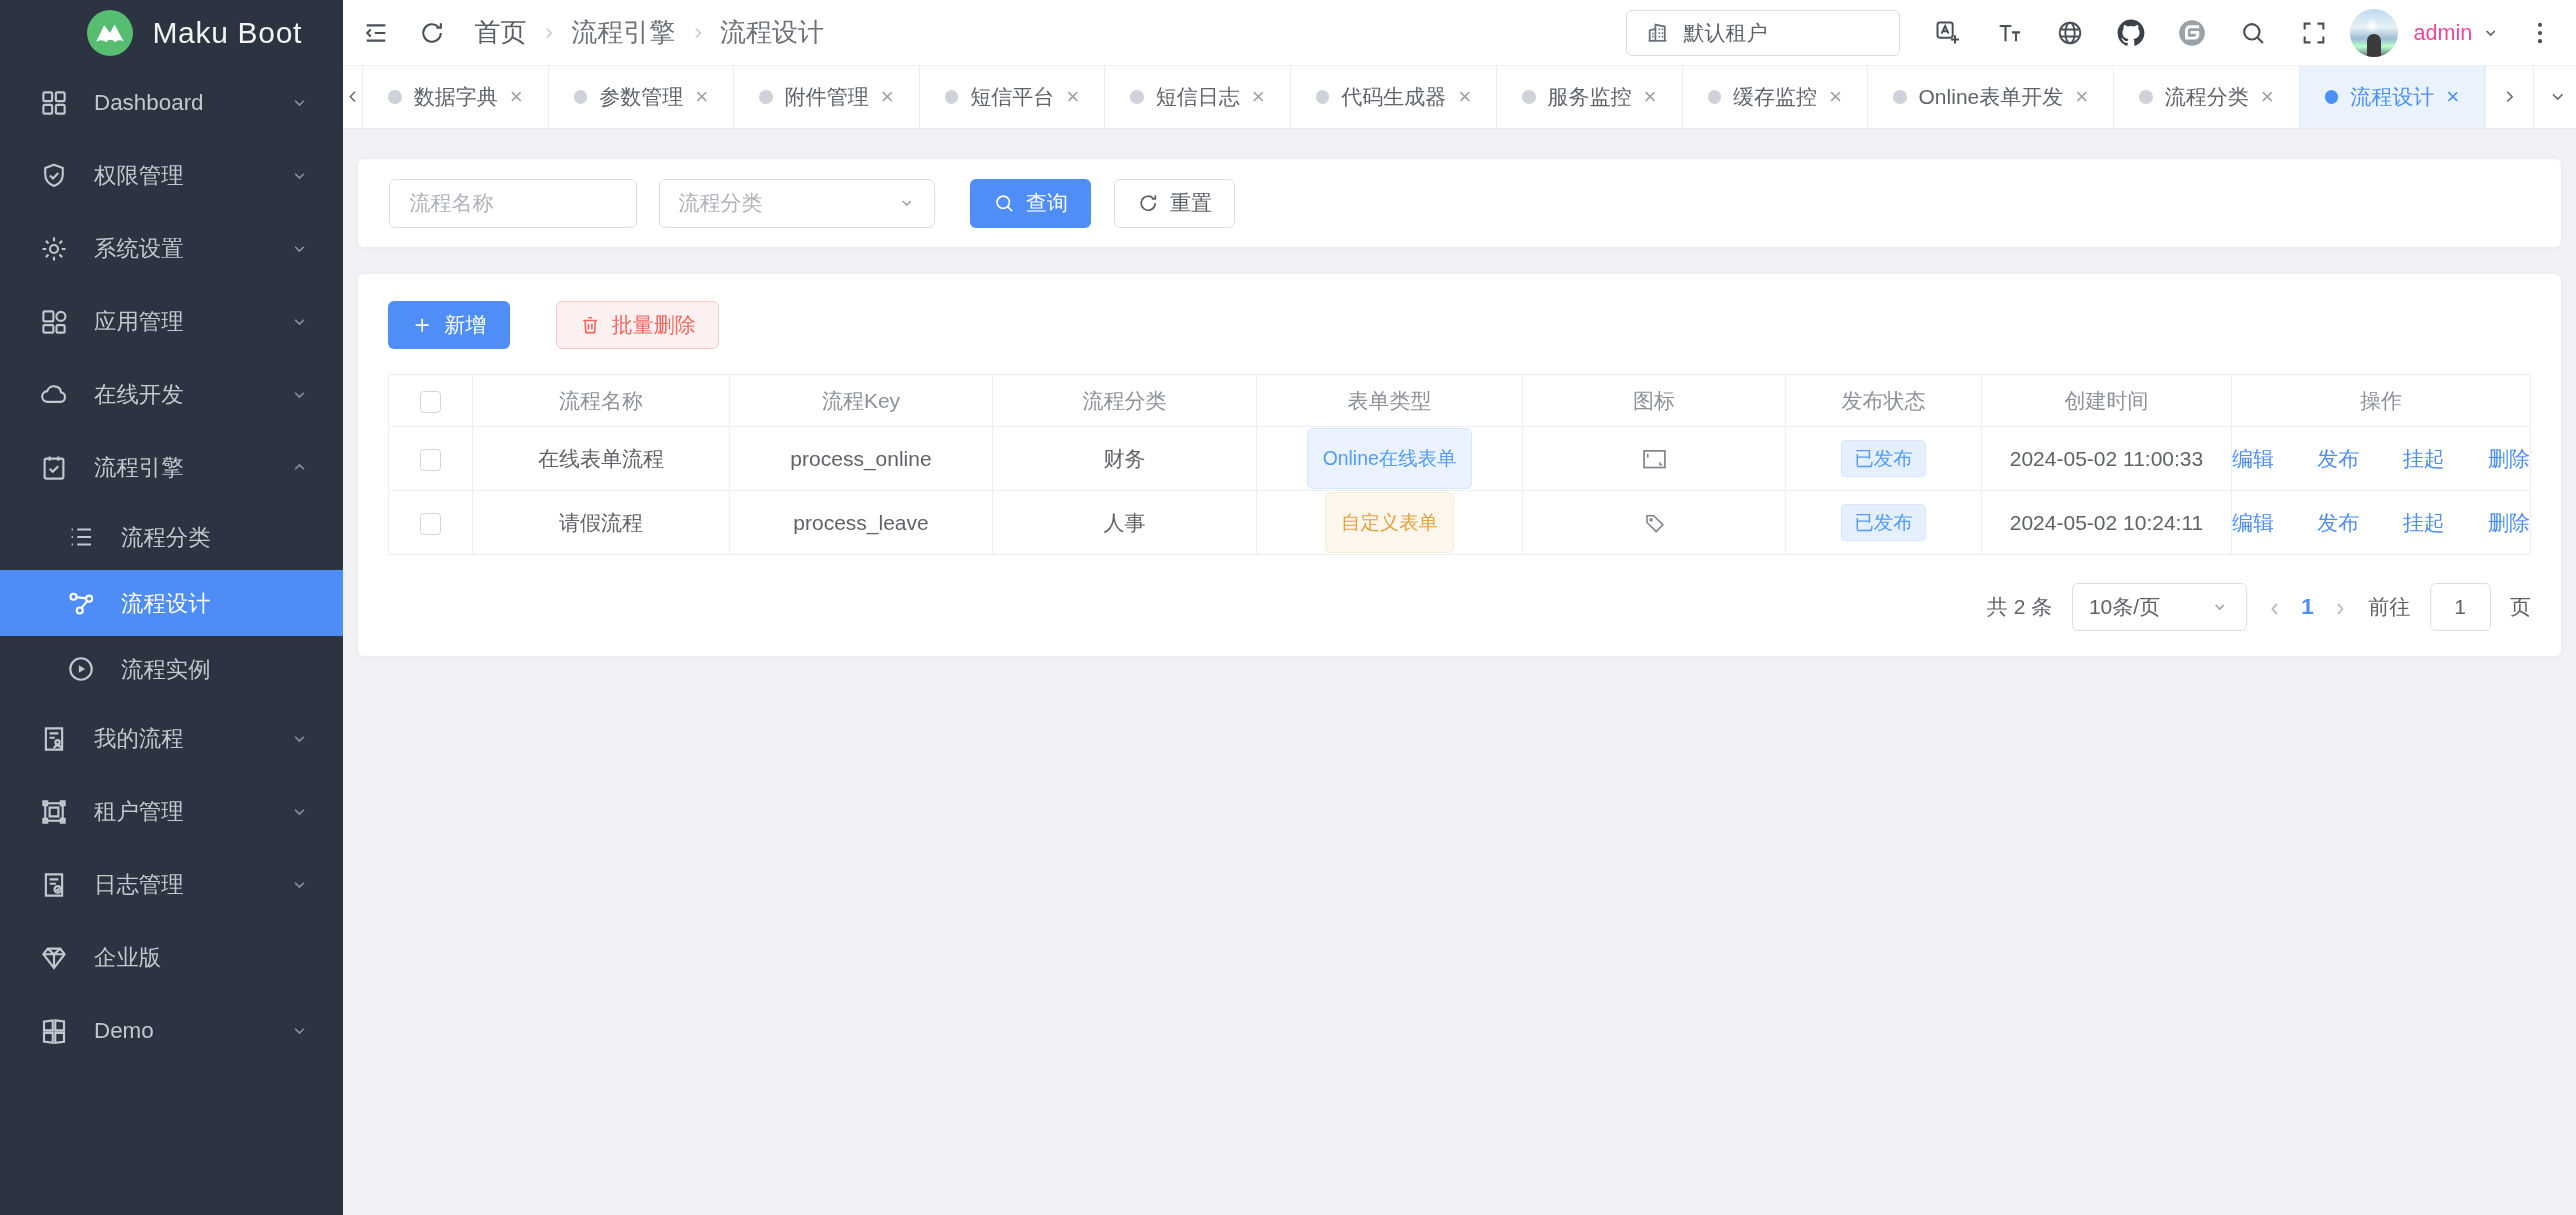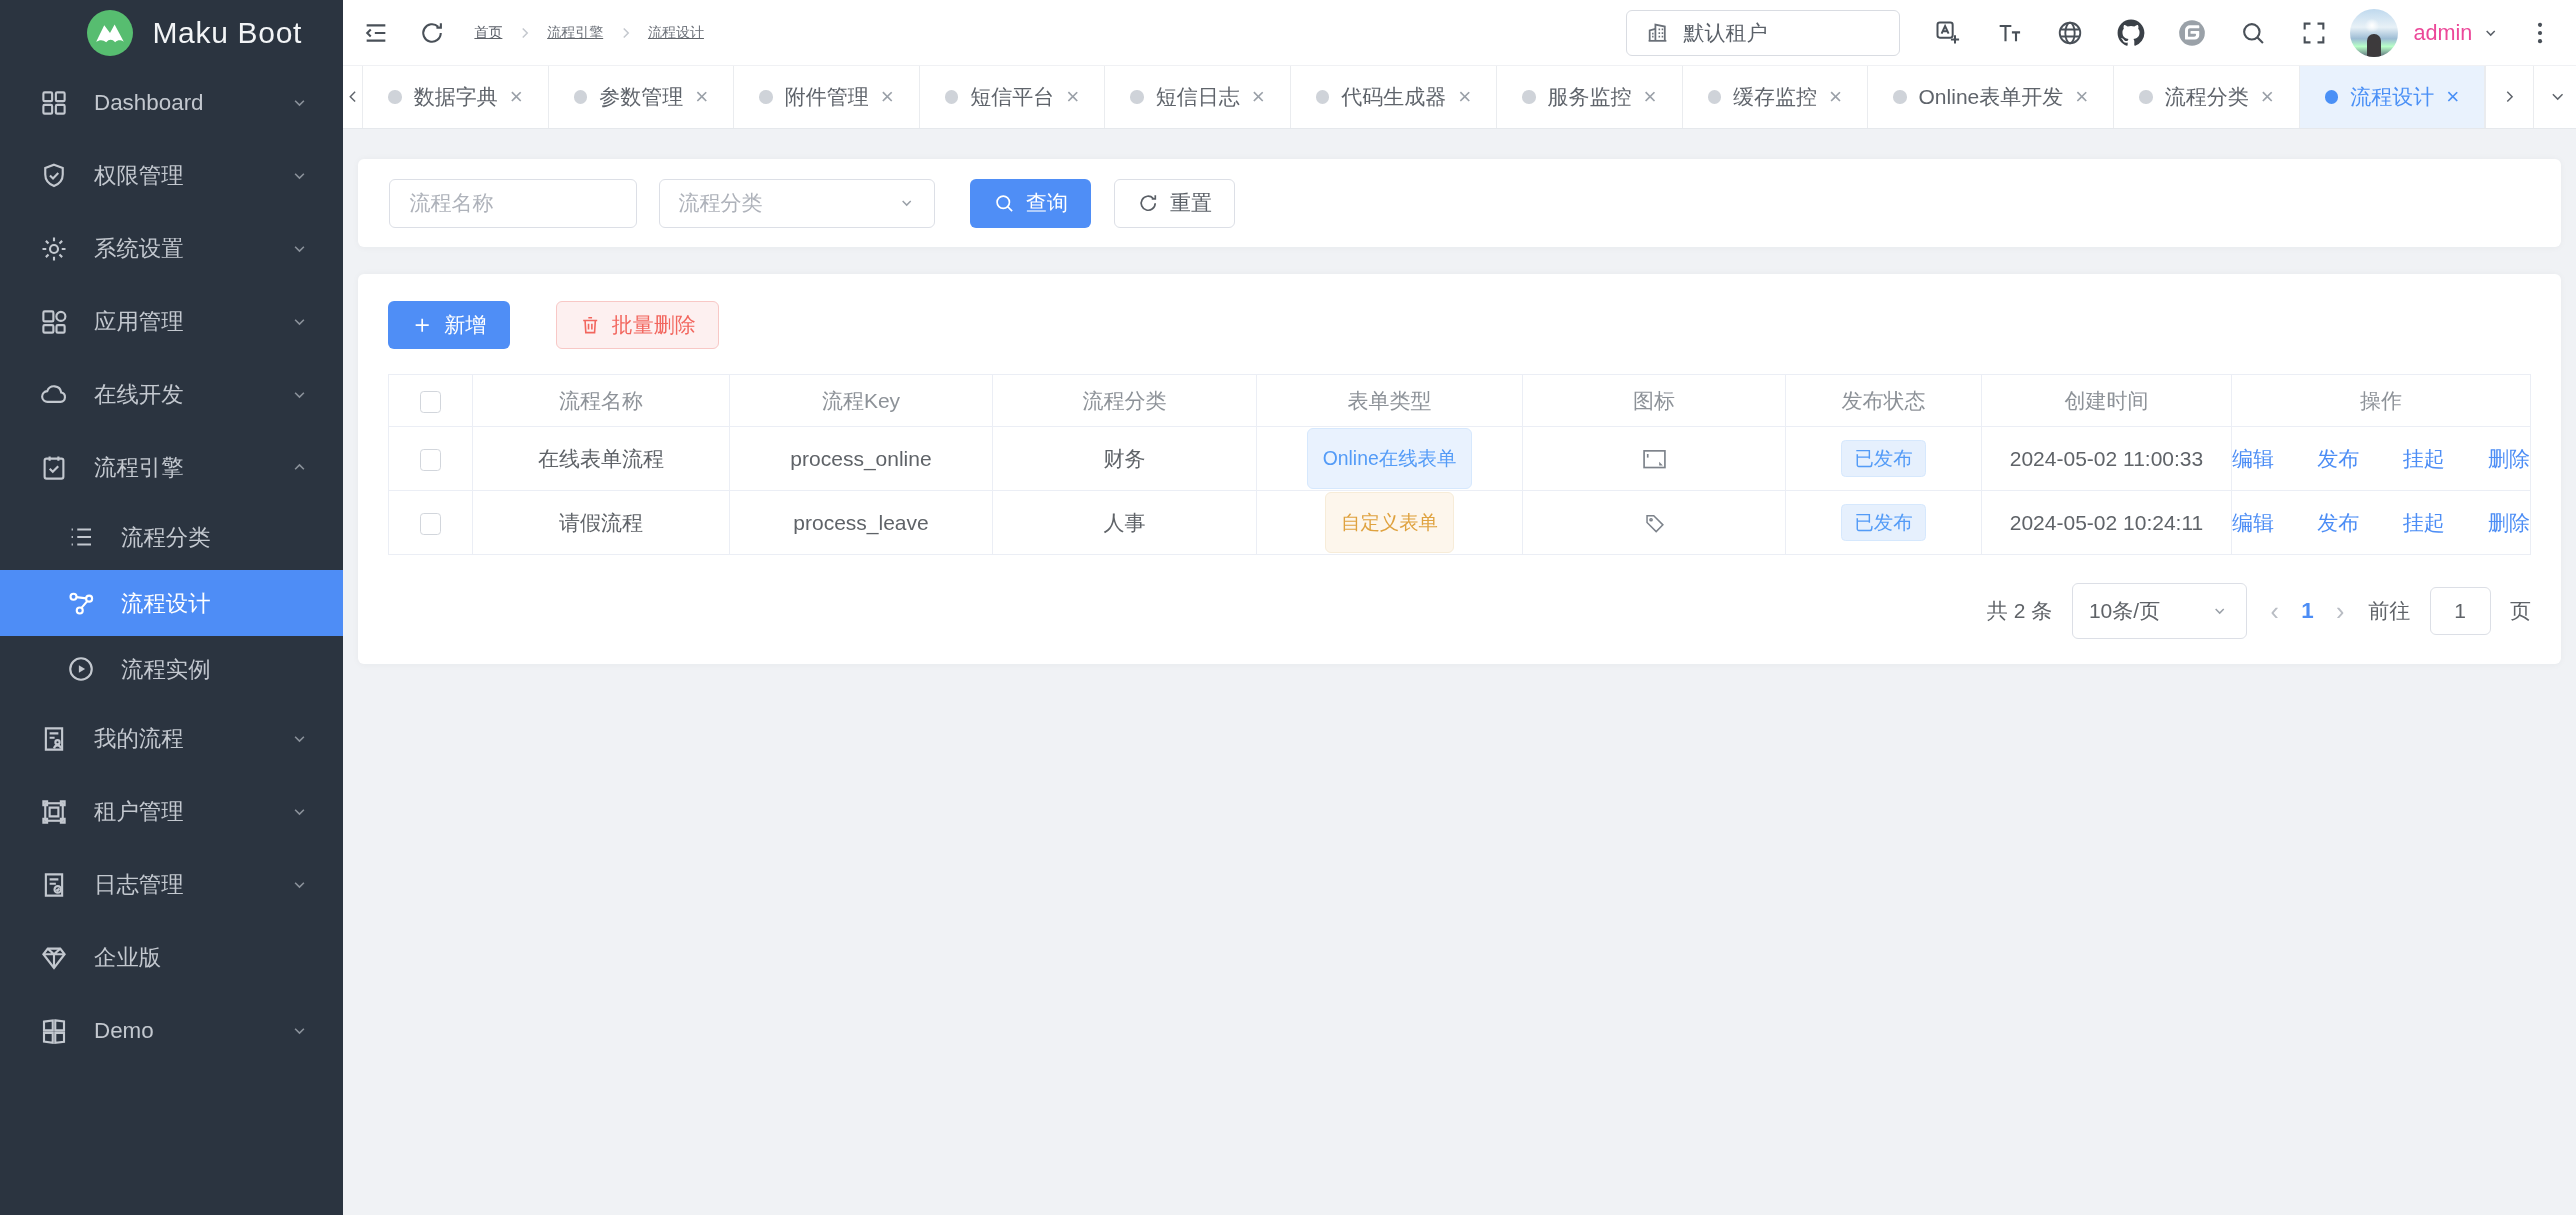--- a/index.html
+++ b/index.html
@@ -26,21 +26,21 @@
   .menu-item.active { background:#4e8df6; color:#ffffff; }
 
   
   .main { flex:1; display:flex; flex-direction:column; min-width:0; }
 
   
   .topbar { height:66px; background:#fff; display:flex; align-items:center; padding:0 22.4px 0 19.4px; border-bottom:0.7px solid #f0f1f4; }
   .tb-icon { width:28px; height:28px; color:#495058; cursor:pointer; flex:0 0 auto; }
   .tb-icon svg { width:100%; height:100%; display:block; }
   .tb-left { display:flex; align-items:center; gap:28px; }
-  .breadcrumb { display:flex; align-items:center; gap:13.4px; font-size:14px;text-decoration:underline; }
+  .breadcrumb { display:flex; align-items:center; gap:13.4px; font-size:26px; }
   .bc-item { color:#585d66; }
   .bc-item.muted { color:#6d727a; }
   .bc-sep { width:18px; height:18px; color:#c4c8ce; }
   .bc-sep svg { width:100%; height:100%; display:block; }
   .tb-right { margin-left:auto; display:flex; align-items:center; }
   .tenant { width:274px; height:46px; border:0.7px solid #d9dce2; border-radius:6px; display:flex; align-items:center; gap:13.4px; padding:0 18px; color:#5b6169; margin-right:34px; cursor:pointer; }
   .tenant .tb-icon { width:25px; height:25px; color:#6a7078; }
   .hicons { display:flex; align-items:center; gap:33px; }
   .avatar { width:48px; height:48px; border-radius:50%; margin-left:22.4px; overflow:hidden; flex:0 0 48px;
     background:linear-gradient(180deg,#bfd9ee 0%,#e8f1f7 38%,#9dbcd4 62%,#6f87 78%,#5d6f7c 100%); position:relative; cursor:pointer;}
@@ -92,21 +92,21 @@
   .tag { display:inline-block; padding:17px 15px; border-radius:6px; font-size:19.4px; line-height:1.25; }
   .tag-blue { background:#e9f2fe; color:#539bf7; border:0.7px solid #d6e8fd; }
   .tag-warn { background:#fdf6ec; color:#dfa23f; border:0.7px solid #f7ecd8; }
   .tag-status { background:#e6f0fd; color:#539bf7; border:0.7px solid #d6e8fd; padding:5.2px 12px; border-radius:4.5px; }
   .cell-icon { width:25px; height:22.4px; color:#7c828a; display:inline-block; vertical-align:middle; }
   .cell-icon svg { width:100%; height:100%; display:block; }
   .ops { display:flex; justify-content:space-between; gap:21px; }
   .op-link { color:#4c8df5; cursor:pointer; white-space:nowrap; }
 
   .pagination { display:flex; justify-content:flex-end; align-items:center; margin-top:28px; gap:19.4px; color:#5f6368; }
-  .psel { width:175px; height:56px; border:0.7px solid #dcdfe6; border-radius:6px; display:flex; align-items:center; justify-content:space-between; padding:0 16.4px; cursor:pointer; color:#5f6368; }
+  .psel { width:175px; height:48px; border:0.7px solid #dcdfe6; border-radius:6px; display:flex; align-items:center; justify-content:space-between; padding:0 16.4px; cursor:pointer; color:#5f6368; }
   .pager { display:flex; align-items:center; gap:22.4px; margin:0 4.5px; }
   .parrow { color:#b9bdc4; font-size:25px; cursor:pointer; line-height:1; }
   .pcur { color:#4c8df5; font-weight:600; font-size:22.4px; cursor:pointer; }
   .pinput { width:61px; height:48px; border:0.7px solid #dcdfe6; border-radius:6px; text-align:center; font-size:21px; color:#5f6368; outline:none; font-family:inherit; }
 </style>
 </head>
 <body>
 
 <div class="app">
 

